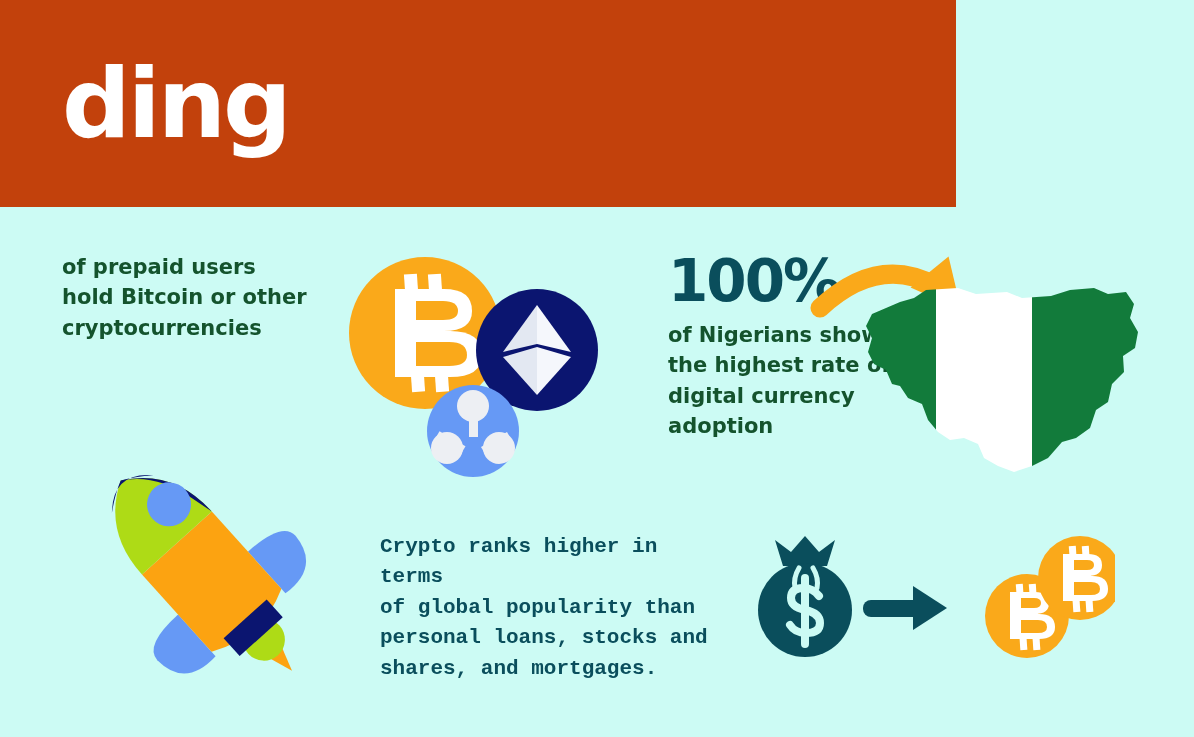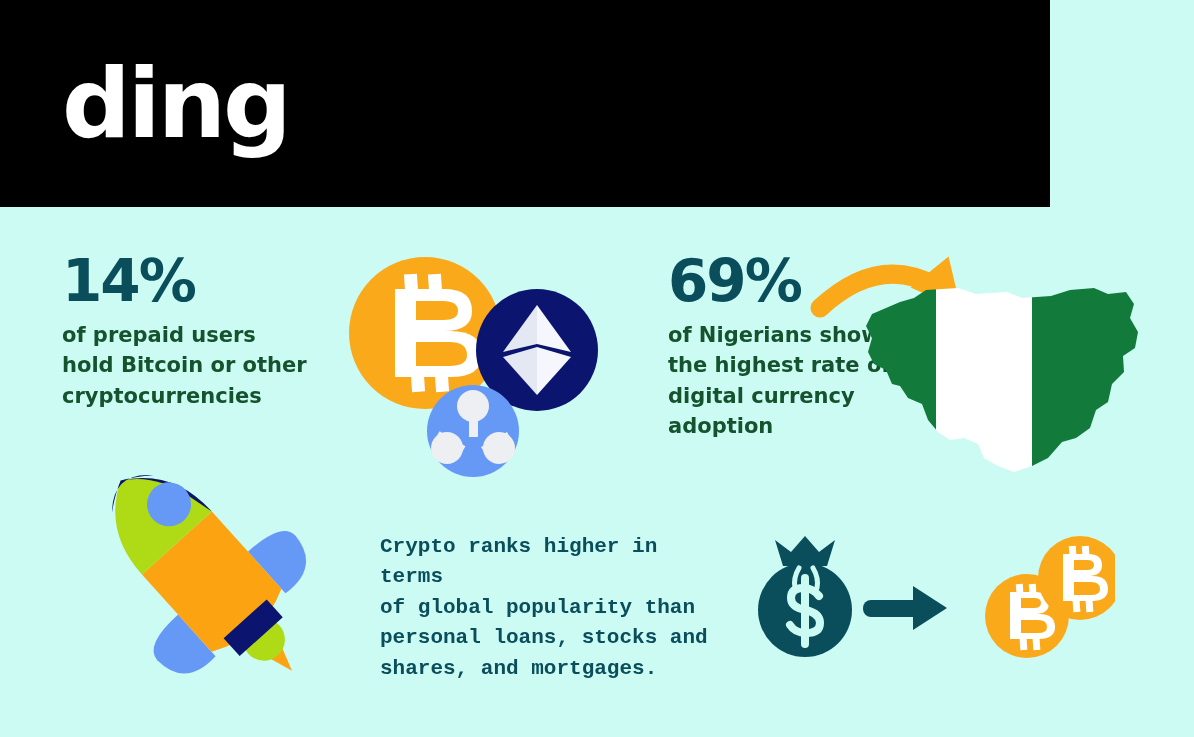--- a/index.html
+++ b/index.html
@@ -16,23 +16,23 @@
     width: 1194px;
     height: 737px;
     overflow: hidden;
     background: #CCFBF4;
   }
 
   
   .header {
     position: absolute;
     left: 0; top: 0;
-    width: 1050px;
+    width: 956px;
     height: 207px;
-    background: #000000;
+    background: #c2410c;
   }
   .logo {
     position: absolute;
     left: 62px;
     top: 56px;
     font-family: "DejaVu Sans", sans-serif;
     font-size: 96px;
     font-weight: 700;
     letter-spacing: -3px;
     color: #ffffff;
@@ -100,28 +100,27 @@
 </head>
 <body>
 
 <div class="page">
 
   <div class="header">
     <div class="logo">ding</div>
   </div>
 
   <div class="stat" id="stat-left">
-    <p class="stat-value">14%</p>
     <p class="stat-desc">of prepaid users
 hold Bitcoin or other
 cryptocurrencies</p>
   </div>
 
   <div class="stat" id="stat-right">
-    <p class="stat-value">69%</p>
+    <p class="stat-value">100%</p>
     <p class="stat-desc">of Nigerians showed
 the highest rate of
 digital currency
 adoption</p>
   </div>
 
   <p class="body-copy">Crypto ranks higher in terms
 of global popularity than
 personal loans, stocks and
 shares, and mortgages.</p>

